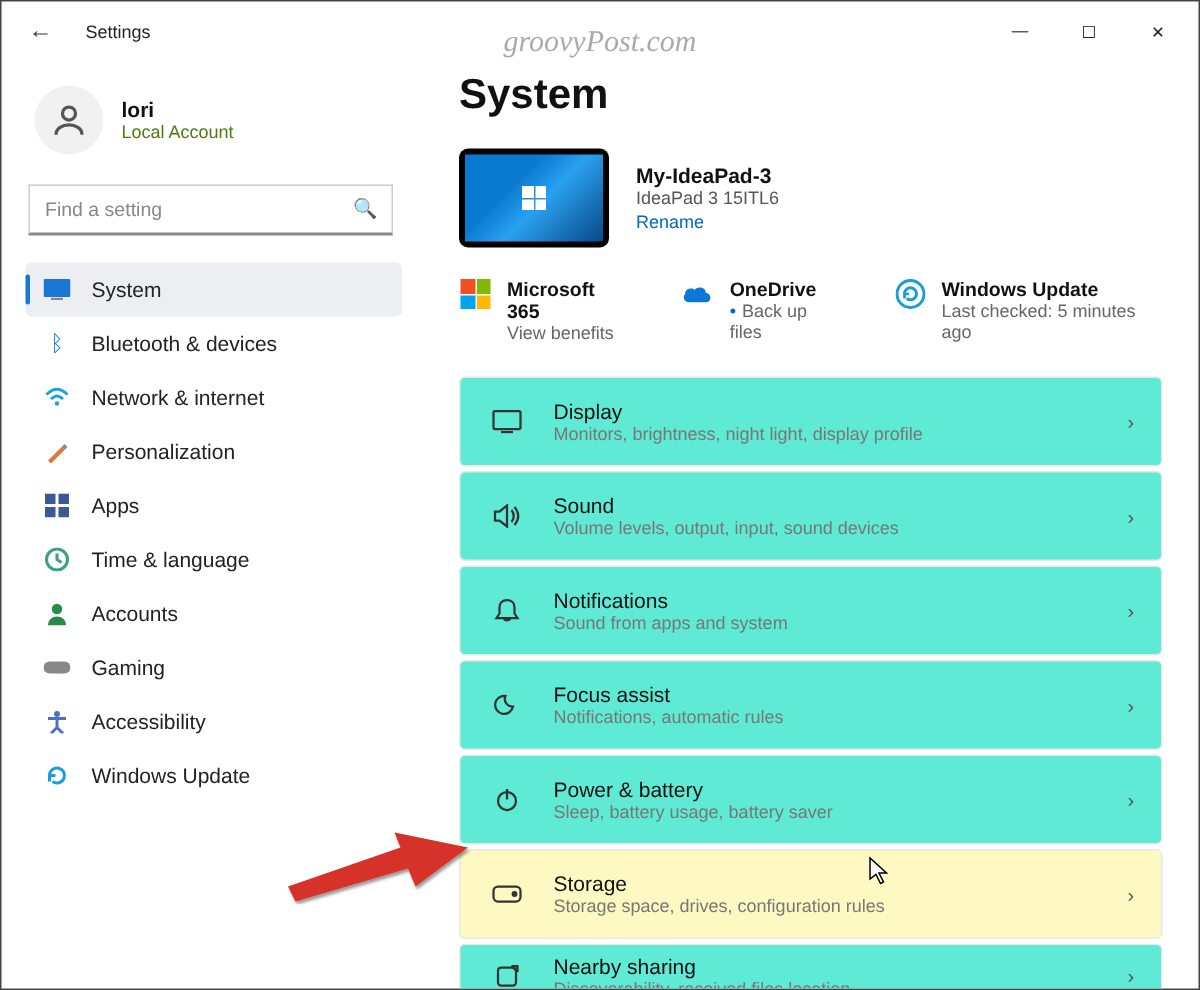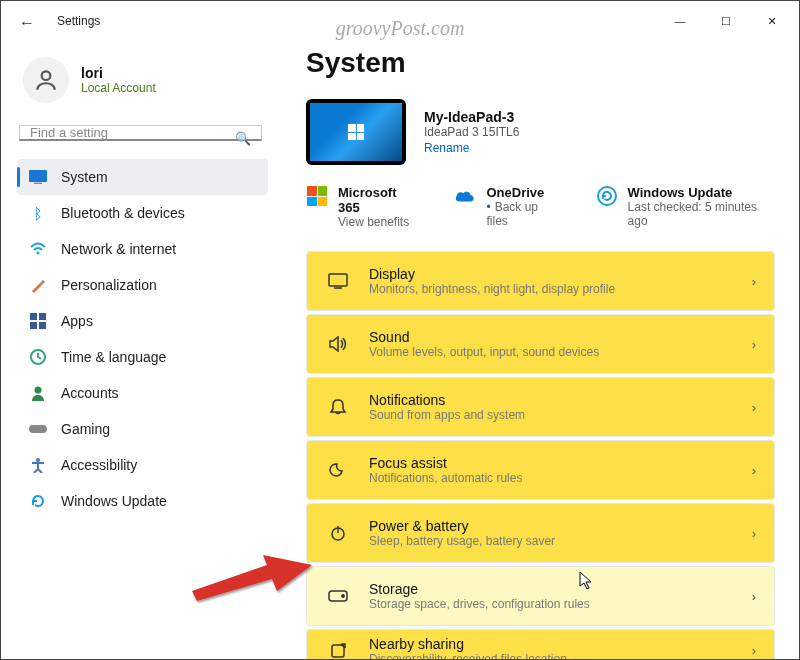--- a/index.html
+++ b/index.html
@@ -12,21 +12,21 @@
   .win-btn { width: 46px; height: 32px; display: flex; align-items: center; justify-content: center; font-size: 11px; color: #222; }
   .watermark { position: absolute; top: 16px; left: 50%; transform: translateX(-50%); font-size: 20px; color: #aaa; font-family: Georgia, serif; font-style: italic; pointer-events: none; z-index: 50; }
   .main { display: flex; height: calc(100% - 40px); }
   .sidebar { width: 275px; padding: 10px 8px 0 16px; }
   .user-row { display: flex; align-items: center; gap: 12px; padding: 6px 6px 16px 6px; }
   .avatar { width: 46px; height: 46px; border-radius: 50%; background: #f1f1f1; display: flex; align-items: center; justify-content: center; }
   .avatar svg { width: 26px; height: 26px; stroke: #555; fill: none; stroke-width: 2; }
   .user-name { font-size: 14px; font-weight: 600; color: #111; }
   .user-sub { font-size: 12px; color: #4d7c0f; }
   .search-wrap { position: relative; margin: 4px 6px 18px 2px; }
-  .search-input { width: 100%; height: 16px; border: 1px solid #ccc; border-bottom: 2px solid #888; border-radius: 0; background: #fff; padding: 0 40px 0 10px; font-size: 13px; color: #333; }
+  .search-input { width: 100%; height: 34px; border: 1px solid #ccc; border-bottom: 2px solid #888; border-radius: 0; background: #fff; padding: 0 40px 0 10px; font-size: 13px; color: #333; }
   .search-input::placeholder { color: #888; }
   .search-icon { position: absolute; right: 10px; top: 8px; color: #888; font-size: 13px; }
   .nav-item { display: flex; align-items: center; gap: 14px; height: 36px; padding: 0 10px 0 12px; border-radius: 4px; font-size: 14px; color: #222; position: relative; cursor: default; }
   .nav-item.active { background: #eceef1; }
   .nav-item.active::before { content: ""; position: absolute; left: 0; top: 8px; height: 20px; width: 3px; background: #1976d2; border-radius: 2px; }
   .nav-icon { width: 18px; height: 18px; flex-shrink: 0; display: flex; align-items: center; justify-content: center; }
   .content { flex: 1; padding: 6px 24px 0 30px; overflow: hidden; }
   .page-title { font-size: 28px; font-weight: 600; color: #111; margin-bottom: 20px; }
   .device-row { display: flex; align-items: center; gap: 18px; margin-bottom: 20px; }
   .device-thumb { width: 100px; height: 66px; border-radius: 6px; overflow: hidden; position: relative; background: #000; }
@@ -36,21 +36,21 @@
   .device-name { font-size: 14px; font-weight: 600; color: #111; }
   .device-model { font-size: 12px; color: #555; }
   .device-rename { font-size: 12px; color: #0067c0; margin-top: 2px; }
   .status-row { display: flex; gap: 36px; margin-bottom: 22px; }
   .status-item { display: flex; align-items: flex-start; gap: 10px; }
   .status-icon { width: 22px; height: 22px; flex-shrink: 0; display: flex; align-items: center; justify-content: center; }
   .status-title { font-size: 13px; font-weight: 600; color: #111; }
   .status-sub { font-size: 12px; color: #666; }
   .status-sub .dot { color: #0067c0; margin-right: 4px; }
   .settings-list { display: flex; flex-direction: column; gap: 3px; }
-  .settings-item { display: flex; align-items: center; height: 60px; border: 1px solid #e8e8e8; border-radius: 4px; padding: 0 18px; background: #fde047; position: relative; }
+  .settings-item { display: flex; align-items: center; height: 60px; border: 1px solid #e8e8e8; border-radius: 4px; padding: 0 18px; background: #5eead4; position: relative; }
   .settings-item.hover { background: #fef9c3; }
   .settings-item.partial { height: 42px; border-bottom: none; border-radius: 4px 4px 0 0; }
   .item-icon { width: 26px; display: flex; align-items: center; justify-content: center; margin-right: 18px; color: #333; }
   .item-text { flex: 1; }
   .item-title { font-size: 14px; color: #111; }
   .item-sub { font-size: 12px; color: #777; }
   .chevron { color: #555; font-size: 13px; }
   .arrow-annotation { position: absolute; left: 186px; top: 542px; z-index: 60; pointer-events: none; }
   .cursor { position: absolute; left: 578px; top: 570px; z-index: 61; pointer-events: none; }
   .ms365-icon { width: 20px; height: 20px; display: grid; grid-template-columns: 1fr 1fr; grid-template-rows: 1fr 1fr; gap: 1px; }

